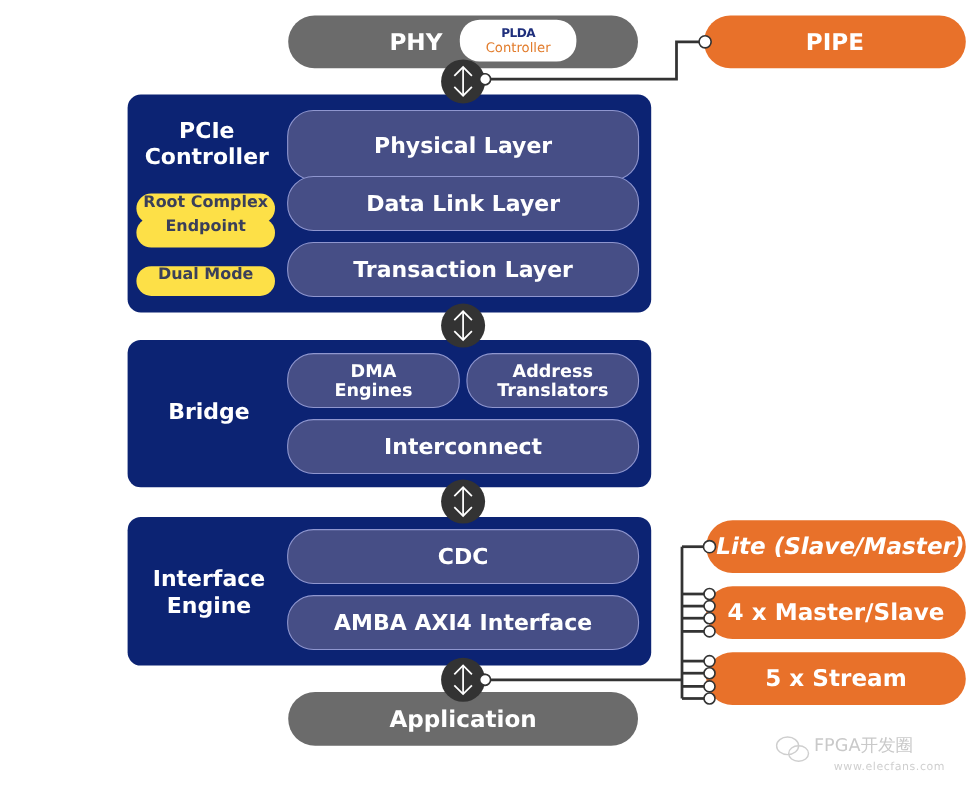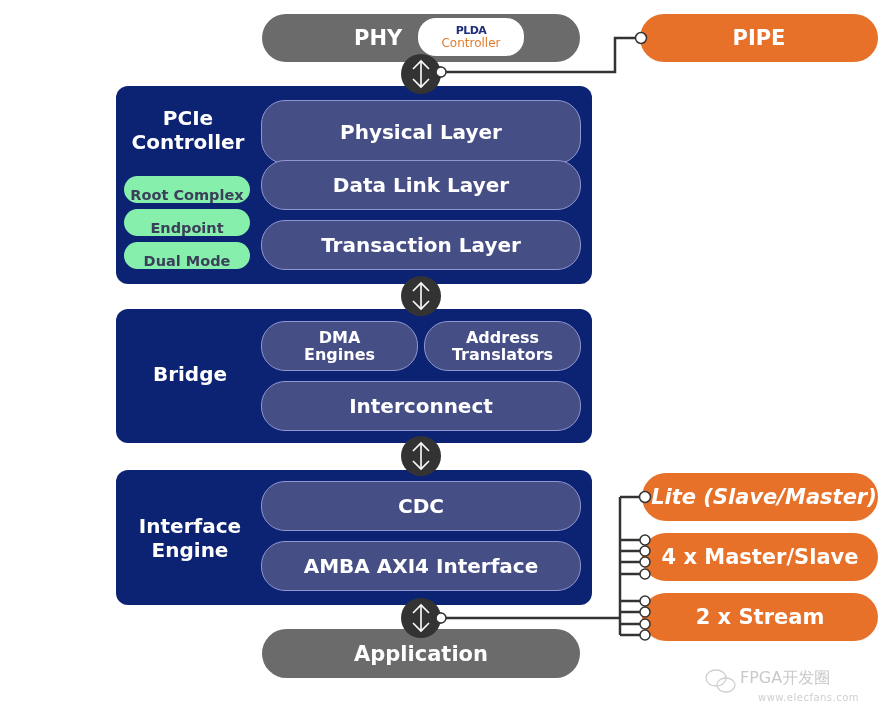--- a/index.html
+++ b/index.html
@@ -13,23 +13,23 @@
   .orange-pill { background: #e8712a; border-radius: 24px; color: #fff;
                  display: flex; align-items: center; justify-content: center;
                  font-weight: bold; font-size: 21px; white-space: nowrap; }
   .navy-block { background: #0c2373; border-radius: 12px; }
   .block-title { color: #fff; font-weight: bold; font-size: 20px; text-align: center;
                  line-height: 24px; display: flex; align-items: center; justify-content: center; }
   .layer-pill { background: #464e86; border: 1px solid #8f96cf; border-radius: 24px;
                 color: #fff; font-weight: bold; font-size: 20px;
                 display: flex; align-items: center; justify-content: center; text-align: center; }
   .layer-pill.small { font-size: 16px; line-height: 17px; }
-  .mode-pill { background: #86efac; border-radius: 14px; color: #3a3f5a;
+  .mode-pill { background: #fde047; border-radius: 14px; color: #3a3f5a;
                font-weight: bold; font-size: 14.5px;
-               display: flex; align-items: flex-end; justify-content: center; white-space: nowrap; }
+               display: flex; align-items: flex-start; justify-content: center; white-space: nowrap; }
   .arrow-btn { width: 40px; height: 40px; border-radius: 50%; background: #333;
                display: flex; align-items: center; justify-content: center; }
   .logo-badge { background: #fff; border-radius: 18px; display: flex; align-items: center;
                 justify-content: center; flex-direction: column; line-height: 12px; }
   .logo-top { font-size: 11px; font-weight: bold; color: #1f2f7c; letter-spacing: -0.5px; }
   .logo-bottom { font-size: 12px; color: #e27c2c; }
   .watermark { color: #c9c9c9; font-size: 16px; }
   .watermark-url { color: #cfcfcf; font-size: 10px; letter-spacing: 0.5px; }
   svg.wires { position: absolute; left: 0; top: 0; }
 </style>
@@ -68,21 +68,21 @@
 </div>
 
 <div class="abs navy-block" style="left:116px;top:86px;width:476px;height:198px;"></div>
 <div class="abs block-title" style="left:116px;top:104px;width:144px;height:52px;flex-direction:column;">
   <span>PCIe</span>
   <span>Controller</span>
 </div>
 <div class="abs mode-pill" style="left:124px;top:176px;width:126px;height:27px;">
   <span>Root Complex</span>
 </div>
-<div class="abs mode-pill" style="left:124px;top:209px;width:126px;height:27px;">
+<div class="abs mode-pill" style="left:124px;top:198px;width:126px;height:27px;">
   <span>Endpoint</span>
 </div>
 <div class="abs mode-pill" style="left:124px;top:242px;width:126px;height:27px;">
   <span>Dual Mode</span>
 </div>
 <div class="abs layer-pill" style="left:261px;top:100px;width:320px;height:64px;">
   <span>Physical Layer</span>
 </div>
 <div class="abs layer-pill" style="left:261px;top:160px;width:320px;height:50px;">
   <span>Data Link Layer</span>
@@ -123,21 +123,21 @@
   <span>Application</span>
 </div>
 
 <div class="abs orange-pill" style="left:642px;top:473px;width:236px;height:48px;padding-left:8px;font-style:italic;">
   <span>Lite (Slave/Master)</span>
 </div>
 <div class="abs orange-pill" style="left:642px;top:533px;width:236px;height:48px;">
   <span>4 x Master/Slave</span>
 </div>
 <div class="abs orange-pill" style="left:642px;top:593px;width:236px;height:48px;">
-  <span>2 x Stream</span>
+  <span>5 x Stream</span>
 </div>
 
 <svg class="wires" width="878" height="720">
   <g fill="#fff" stroke="#333" stroke-width="1.5">
     <circle cx="440" cy="72" r="5"></circle>
     <circle cx="641" cy="38" r="5.5"></circle>
     <circle cx="440" cy="618" r="5"></circle>
     <circle cx="645" cy="497" r="5.5"></circle>
     <circle cx="645" cy="540" r="5"></circle>
     <circle cx="645" cy="551" r="5"></circle>

